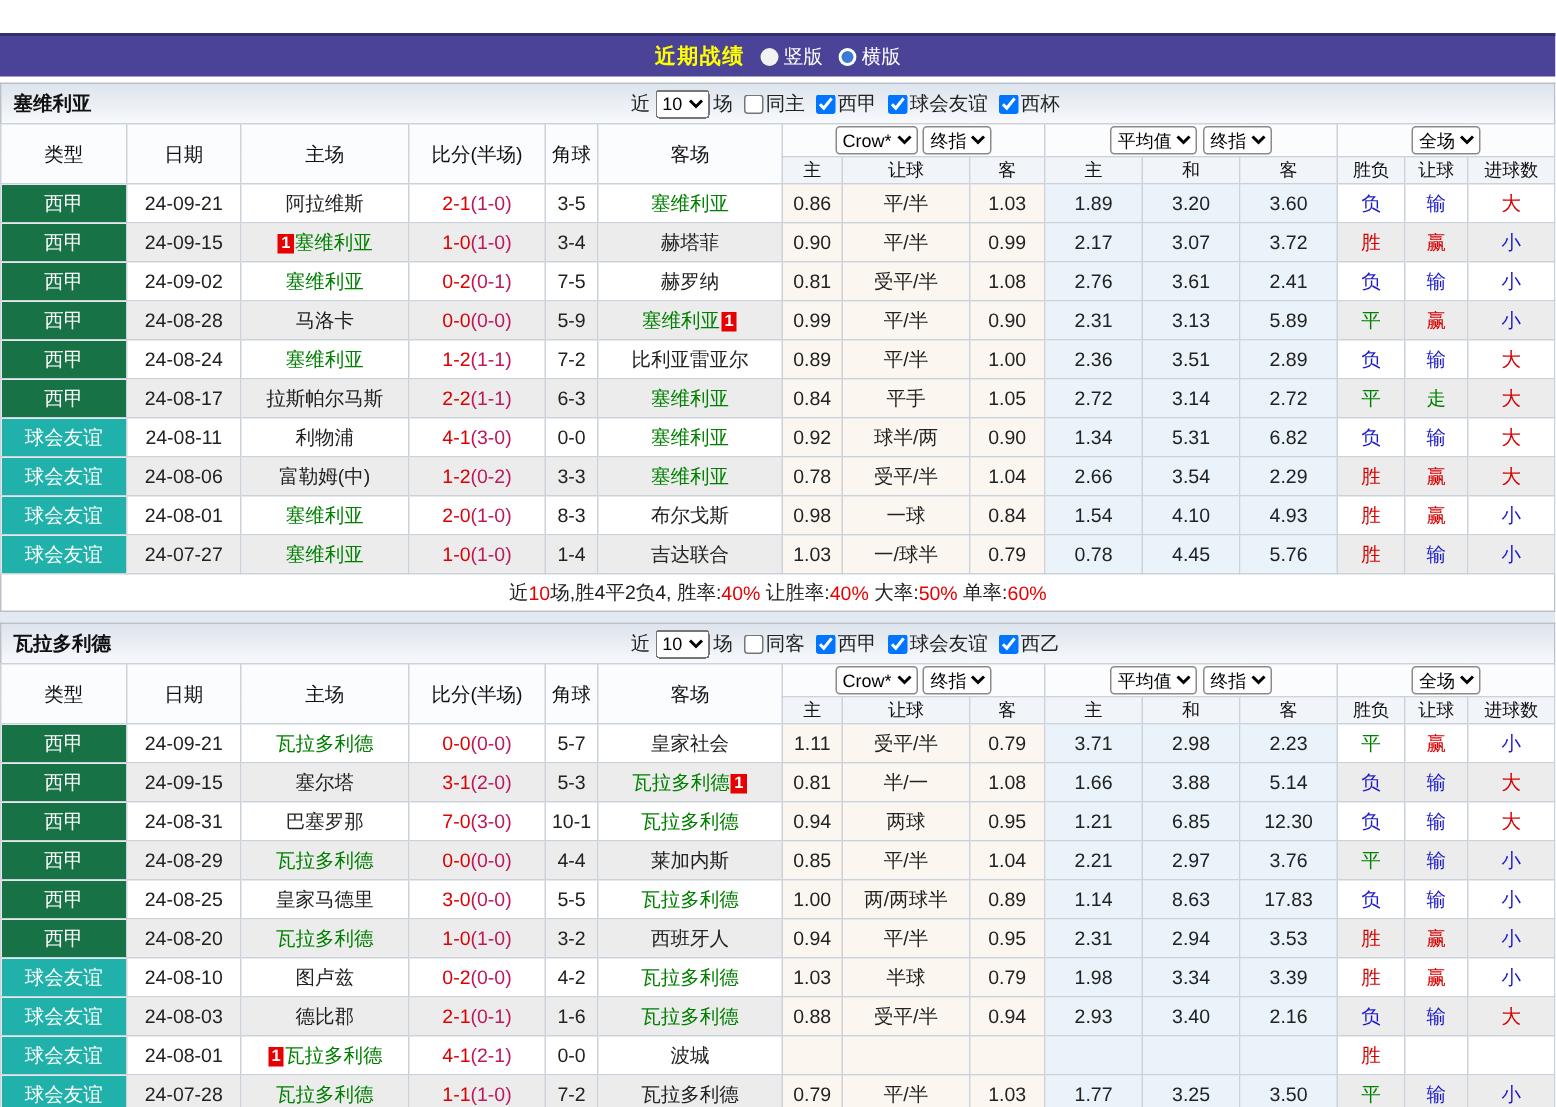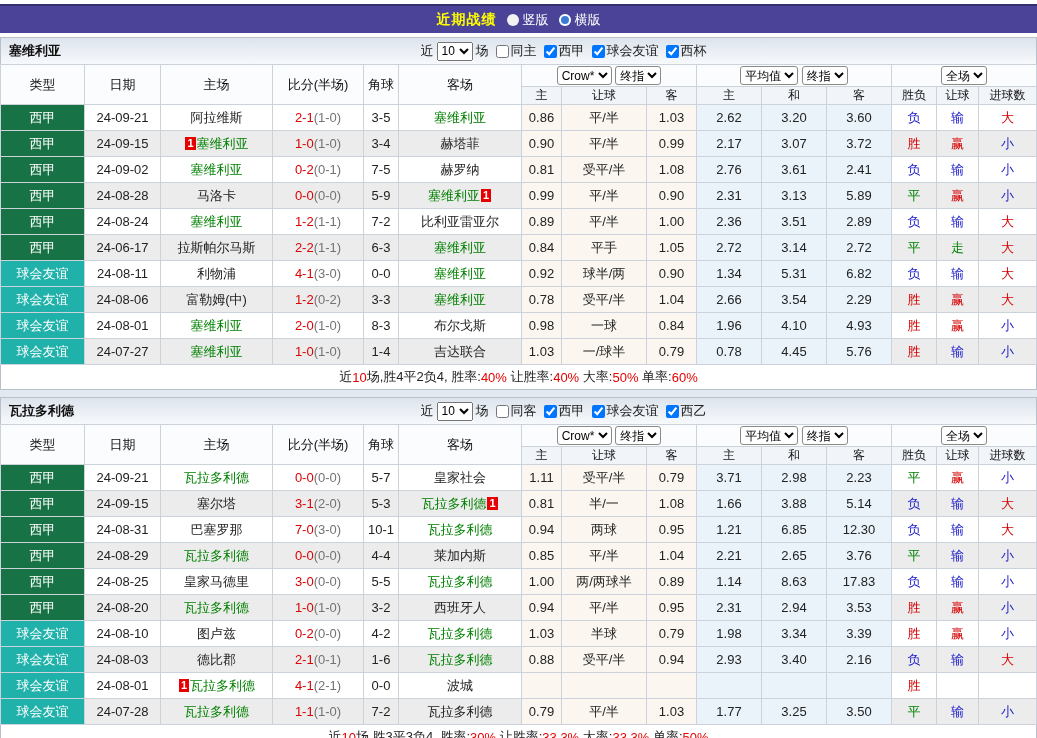--- a/index.html
+++ b/index.html
@@ -1,20 +1,20 @@
 <!DOCTYPE html>
 <html><head>
 <meta charset="utf-8">
 <style>
   html,body{margin:0;padding:0;background:#fff;}
   body{width:1037px;font-family:"Liberation Sans","DejaVu Sans",sans-serif;color:#222;}
   .page{width:1037px;}
 
   
-  .titlebar{margin-top:4px;height:27px;background:#4b4397;border-top:2px solid #33306f;
+  .titlebar{margin-top:22px;height:27px;background:#4b4397;border-top:2px solid #33306f;
             display:flex;align-items:center;justify-content:center;gap:10px;}
   .titlebar .title{color:#ffff00;font-weight:bold;font-size:14px;letter-spacing:1px;}
   .radio-opt{display:flex;align-items:center;gap:4px;color:#fff;font-size:13px;cursor:pointer;}
   .radio{width:12px;height:12px;border-radius:50%;display:inline-block;}
   .radio.checked{background:#f2f2f2;}
   .radio.unchecked{background:#3a7bd5;box-shadow:inset 0 0 0 2px #fff;}
 
   
   .section{margin-top:4px;}
   .section-head{position:relative;height:26px;display:flex;align-items:center;
@@ -39,21 +39,21 @@
 
   tbody td{color:#222;}
   tbody tr:nth-child(even) td.st{background:#ececec;}
   td.c-type{color:#fff;}
   td.c-crow{background:#fbf7f0;}
   td.c-avg{background:#eaf3f9;}
 
   .team{color:#222;}
   .team-green{color:#008000;}
   .score{color:#dd0000;}
-  .half{color:#737373;}
+  .half{color:#be185d;}
   .badge{display:inline-block;background:#e60000;color:#fff;font-size:11px;font-weight:bold;
          line-height:13px;padding:0 2px;margin:0 1px;vertical-align:1px;}
 
   
   .summary{height:24px;border:1px solid #b9c0ca;border-top:none;display:flex;align-items:center;
            justify-content:center;font-size:13px;color:#222;}
   .summary span{white-space:pre;}
   .summary .red{color:#e60000;}
 
   .gap{height:7px;background:#e3e9f0;}
@@ -154,21 +154,21 @@
           <tr>
             <td class="c-type" style="background: rgb(23, 114, 69);">西甲</td>
             <td class="st c-date">24-09-21</td>
             <td class="st c-team"><span class="team">阿拉维斯</span></td>
             <td class="st c-score"><span class="score">2-1</span><span class="half">(1-0)</span></td>
             <td class="st c-corner">3-5</td>
             <td class="st c-team"><span class="team-green">塞维利亚</span></td>
             <td class="c-crow">0.86</td>
             <td class="c-crow">平/半</td>
             <td class="c-crow">1.03</td>
-            <td class="c-avg">2.62</td>
+            <td class="c-avg">1.89</td>
             <td class="c-avg">3.20</td>
             <td class="c-avg">3.60</td>
             <td class="st c-res" style="color: rgb(26, 26, 200);">负</td>
             <td class="st c-res" style="color: rgb(26, 26, 200);">输</td>
             <td class="st c-res" style="color: rgb(214, 0, 0);">大</td>
           </tr>
           <tr>
             <td class="c-type" style="background: rgb(23, 114, 69);">西甲</td>
             <td class="st c-date">24-09-15</td>
             <td class="st c-team"><span class="badge">1</span><span class="team-green">塞维利亚</span></td>
@@ -231,21 +231,21 @@
             <td class="c-crow">1.00</td>
             <td class="c-avg">2.36</td>
             <td class="c-avg">3.51</td>
             <td class="c-avg">2.89</td>
             <td class="st c-res" style="color: rgb(26, 26, 200);">负</td>
             <td class="st c-res" style="color: rgb(26, 26, 200);">输</td>
             <td class="st c-res" style="color: rgb(214, 0, 0);">大</td>
           </tr>
           <tr>
             <td class="c-type" style="background: rgb(23, 114, 69);">西甲</td>
-            <td class="st c-date">24-06-17</td>
+            <td class="st c-date">24-08-17</td>
             <td class="st c-team"><span class="team">拉斯帕尔马斯</span></td>
             <td class="st c-score"><span class="score">2-2</span><span class="half">(1-1)</span></td>
             <td class="st c-corner">6-3</td>
             <td class="st c-team"><span class="team-green">塞维利亚</span></td>
             <td class="c-crow">0.84</td>
             <td class="c-crow">平手</td>
             <td class="c-crow">1.05</td>
             <td class="c-avg">2.72</td>
             <td class="c-avg">3.14</td>
             <td class="c-avg">2.72</td>
@@ -290,21 +290,21 @@
           <tr>
             <td class="c-type" style="background: rgb(32, 178, 170);">球会友谊</td>
             <td class="st c-date">24-08-01</td>
             <td class="st c-team"><span class="team-green">塞维利亚</span></td>
             <td class="st c-score"><span class="score">2-0</span><span class="half">(1-0)</span></td>
             <td class="st c-corner">8-3</td>
             <td class="st c-team"><span class="team">布尔戈斯</span></td>
             <td class="c-crow">0.98</td>
             <td class="c-crow">一球</td>
             <td class="c-crow">0.84</td>
-            <td class="c-avg">1.96</td>
+            <td class="c-avg">1.54</td>
             <td class="c-avg">4.10</td>
             <td class="c-avg">4.93</td>
             <td class="st c-res" style="color: rgb(214, 0, 0);">胜</td>
             <td class="st c-res" style="color: rgb(214, 0, 0);">赢</td>
             <td class="st c-res" style="color: rgb(26, 26, 200);">小</td>
           </tr>
           <tr>
             <td class="c-type" style="background: rgb(32, 178, 170);">球会友谊</td>
             <td class="st c-date">24-07-27</td>
             <td class="st c-team"><span class="team-green">塞维利亚</span></td>
@@ -470,21 +470,21 @@
             <td class="c-type" style="background: rgb(23, 114, 69);">西甲</td>
             <td class="st c-date">24-08-29</td>
             <td class="st c-team"><span class="team-green">瓦拉多利德</span></td>
             <td class="st c-score"><span class="score">0-0</span><span class="half">(0-0)</span></td>
             <td class="st c-corner">4-4</td>
             <td class="st c-team"><span class="team">莱加内斯</span></td>
             <td class="c-crow">0.85</td>
             <td class="c-crow">平/半</td>
             <td class="c-crow">1.04</td>
             <td class="c-avg">2.21</td>
-            <td class="c-avg">2.65</td>
+            <td class="c-avg">2.97</td>
             <td class="c-avg">3.76</td>
             <td class="st c-res" style="color: rgb(0, 128, 0);">平</td>
             <td class="st c-res" style="color: rgb(26, 26, 200);">输</td>
             <td class="st c-res" style="color: rgb(26, 26, 200);">小</td>
           </tr>
           <tr>
             <td class="c-type" style="background: rgb(23, 114, 69);">西甲</td>
             <td class="st c-date">24-08-25</td>
             <td class="st c-team"><span class="team">皇家马德里</span></td>
             <td class="st c-score"><span class="score">3-0</span><span class="half">(0-0)</span></td>

